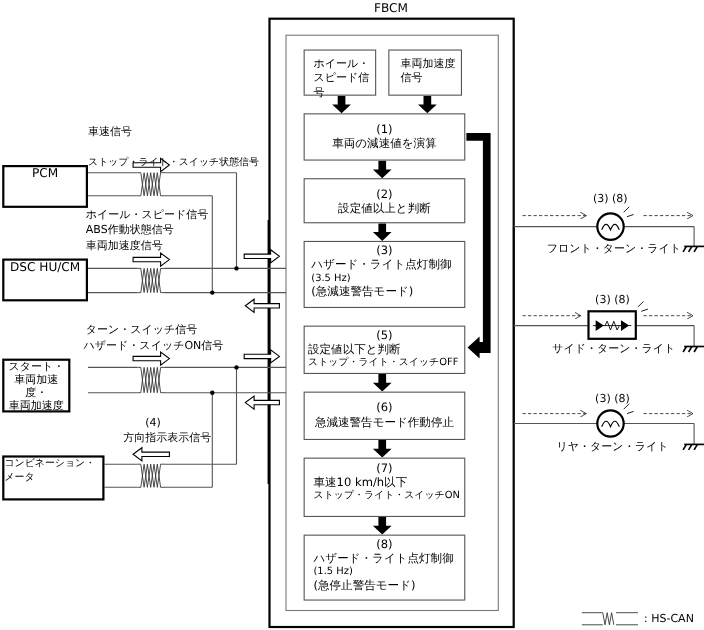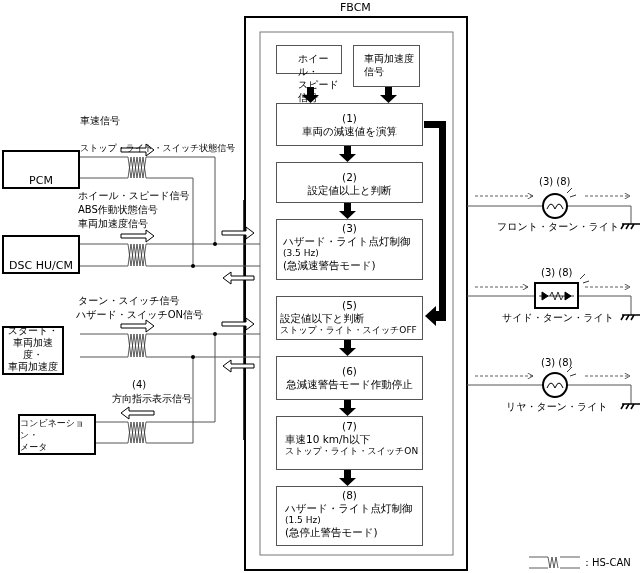--- a/index.html
+++ b/index.html
@@ -3,21 +3,21 @@
 <meta charset="utf-8">
 <style>
   html, body { margin: 0; padding: 0; background: #ffffff; }
   body { width: 640px; height: 573px; position: relative; overflow: hidden;
          font-family: "DejaVu Sans", "Liberation Sans", sans-serif; color: #000; }
   #diagram { position: absolute; left: 0; top: 0; width: 640px; height: 573px; }
   .lbl { position: absolute; font-size: 10px; line-height: 12px; white-space: nowrap; }
   .sm { font-size: 9px; }
   .box { position: absolute; border: 1px solid #555; background: #fff; box-sizing: border-box; }
   .mod { position: absolute; border: 2px solid #000; background: #fff; box-sizing: border-box;
-         display: flex; align-items: flex-end; justify-content: center; text-align: center;
+         display: flex; align-items: flex-start; justify-content: center; text-align: center;
          font-size: 11px; line-height: 12px; }
   .step { position: absolute; border: 1px solid #555; background: #fff; box-sizing: border-box;
           font-size: 10.5px; line-height: 13px; padding-top: 2px; }
   .step .c { text-align: center; display: block; }
   .step .l { display: block; padding-left: 6px; }
   .step .l.sm { font-size: 9px; line-height: 11px; }
 </style>
 </head>
 <body>
 
@@ -187,35 +187,35 @@
 
 <div class="mod" style="left:2px;top:150px;width:78px;height:39px;">
     <span>PCM</span>
   </div>
 <div class="mod" style="left:2px;top:235px;width:78px;height:39px;">
     <span>DSC HU/CM</span>
   </div>
 <div class="mod" style="left:2px;top:326px;width:62px;height:49px;font-size:10px;">
   <div><span>スタート・</span><br><span>車両加速度・</span><br><span>車両加速度</span></div>
 </div>
-<div class="mod" style="left:18px;top:414px;width:78px;height:41px;font-size:9px;justify-content:flex-start;text-align:left;">
+<div class="mod" style="left:2px;top:414px;width:93px;height:41px;font-size:9px;justify-content:flex-start;text-align:left;">
   <div><span>コンビネーション・</span><br><span>メータ</span></div>
 </div>
 
 <div class="lbl" style="left:80px;top:115px;">車速信号</div>
 <div class="lbl sm" style="left:80px;top:142px;">ストップ・ライト・スイッチ状態信号</div>
 <div class="lbl" style="left:78px;top:190px;">ホイール・スピード信号</div>
 <div class="lbl" style="left:78px;top:204px;">ABS作動状態信号</div>
 <div class="lbl" style="left:78px;top:218px;">車両加速度信号</div>
 <div class="lbl" style="left:78px;top:295px;">ターン・スイッチ信号</div>
 <div class="lbl" style="left:76px;top:309px;">ハザード・スイッチON信号</div>
 <div class="lbl" style="left:132px;top:379px;">(4)</div>
 <div class="lbl" style="left:112px;top:393px;">方向指示表示信号</div>
 
-<div class="box" style="left:276px;top:45px;width:66px;height:29px;font-size:10px;line-height:13px;padding:6px 0 0 21px;">
+<div class="box" style="left:276px;top:45px;width:66px;height:42px;font-size:10px;line-height:13px;padding:6px 0 0 8px;">
   <span>ホイール・</span><br><span>スピード信号</span>
 </div>
 <div class="box" style="left:353px;top:45px;width:67px;height:42px;font-size:10px;line-height:13px;padding:6px 0 0 10px;">
   <span>車両加速度</span><br><span>信号</span>
 </div>
 
 <div class="step" style="left:276px;top:103px;width:147px;height:43px;padding-top:8px;">
   <span class="c">(1)</span>
   <span class="c">車両の減速値を演算</span>
 </div>

